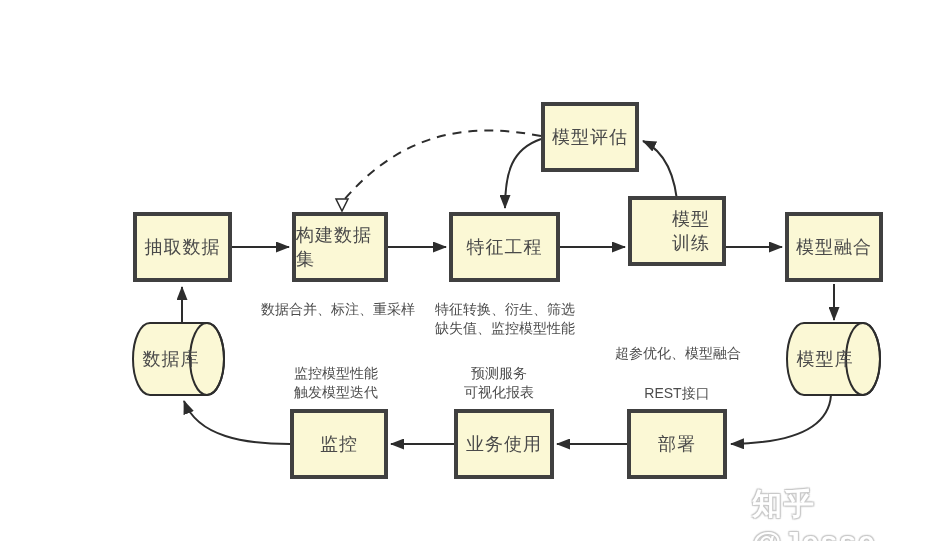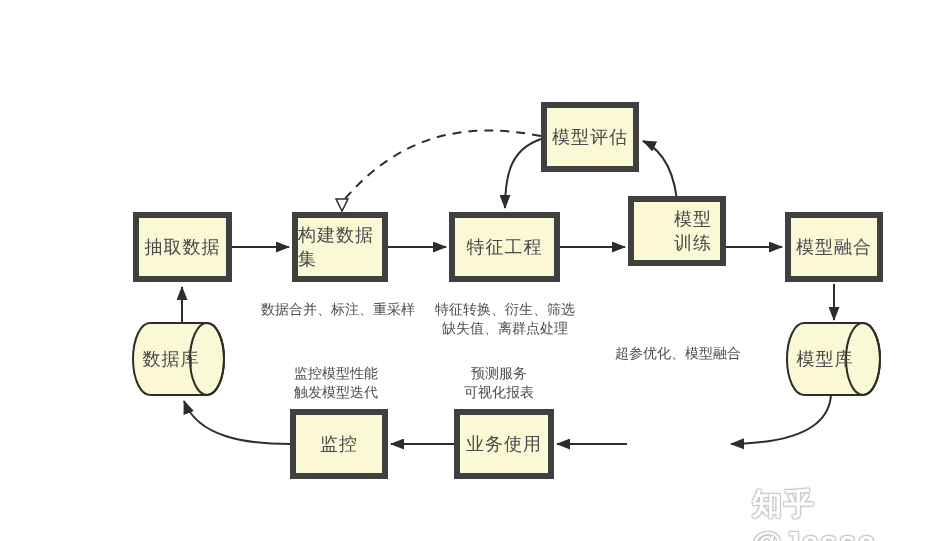--- a/index.html
+++ b/index.html
@@ -1,19 +1,19 @@
 <!DOCTYPE html>
 <html><head>
 <meta charset="utf-8">
 <style>
   html,body{margin:0;padding:0;background:#fff;}
   .stage{position:relative;width:943px;height:541px;background:#ffffff;overflow:hidden;
          font-family:"Liberation Sans","DejaVu Sans",sans-serif;}
   svg.wires{position:absolute;left:0;top:0;width:943px;height:541px;}
-  .node{position:absolute;box-sizing:border-box;background:#FBF8D5;border:6px solid #404040;
+  .node{position:absolute;box-sizing:border-box;background:#FBF8D5;border:4px solid #404040;
         display:flex;align-items:center;justify-content:center;
         font-size:18px;color:#4A4A4A;letter-spacing:1px;}
   .cyl-label{position:absolute;display:flex;align-items:center;justify-content:center;
         font-size:18px;color:#4A4A4A;letter-spacing:1px;}
   .note{position:absolute;font-size:14px;line-height:19px;color:#4D4D4D;
         text-align:center;white-space:nowrap;}
   .watermark{position:absolute;left:752px;top:484px;font-size:30px;font-weight:bold;
         color:#ffffff;letter-spacing:2px;
         text-shadow:-1px -1px 1px #c9c9c9,1px -1px 1px #c9c9c9,-1px 1px 1px #c9c9c9,
                     1px 1px 1px #c9c9c9,0 0 3px #d4d4d4;}
@@ -60,34 +60,36 @@
   </svg>
 
   <div class="node" style="left:541px;top:102px;width:98px;height:70px;">模型评估</div>
   <div class="node" style="left:133px;top:212px;width:99px;height:70px;">抽取数据</div>
   <div class="node" style="left:292px;top:212px;width:96px;height:70px;">构建数据集</div>
   <div class="node" style="left:449px;top:212px;width:111px;height:70px;">特征工程</div>
   <div class="node" style="left:628px;top:196px;width:98px;height:70px;padding-left:40px;">模型训练</div>
   <div class="node" style="left:785px;top:212px;width:98px;height:70px;">模型融合</div>
   <div class="node" style="left:290px;top:409px;width:98px;height:70px;">监控</div>
   <div class="node" style="left:454px;top:409px;width:100px;height:70px;">业务使用</div>
+  <div class="node" style="left:627px;top:409px;width:100px;height:70px;">部署</div>
 
   <div class="cyl-label" style="left:134px;top:348px;width:74px;height:22px;">数据库</div>
   <div class="cyl-label" style="left:788px;top:348px;width:74px;height:22px;">模型库</div>
 
   <div class="note" style="left:238px;top:300px;width:200px;">数据合并、标注、重采样</div>
   <div class="note" style="left:405px;top:300px;width:200px;">
     <div>特征转换、衍生、筛选</div>
-    <div>缺失值、离群点处理</div>
+    <div>缺失值、监控模型性能</div>
   </div>
   <div class="note" style="left:578px;top:300px;width:200px;margin-top:44px;">超参优化、模型融合</div>
   <div class="note" style="left:236px;top:364px;width:200px;">
     <div>监控模型性能</div>
     <div>触发模型迭代</div>
   </div>
   <div class="note" style="left:399px;top:364px;width:200px;">
     <div>预测服务</div>
     <div>可视化报表</div>
   </div>
+  <div class="note" style="left:577px;top:384px;width:200px;">REST接口</div>
 
   <div class="watermark">知乎 @Jesse</div>
 
 </div>
 
 </body></html>

